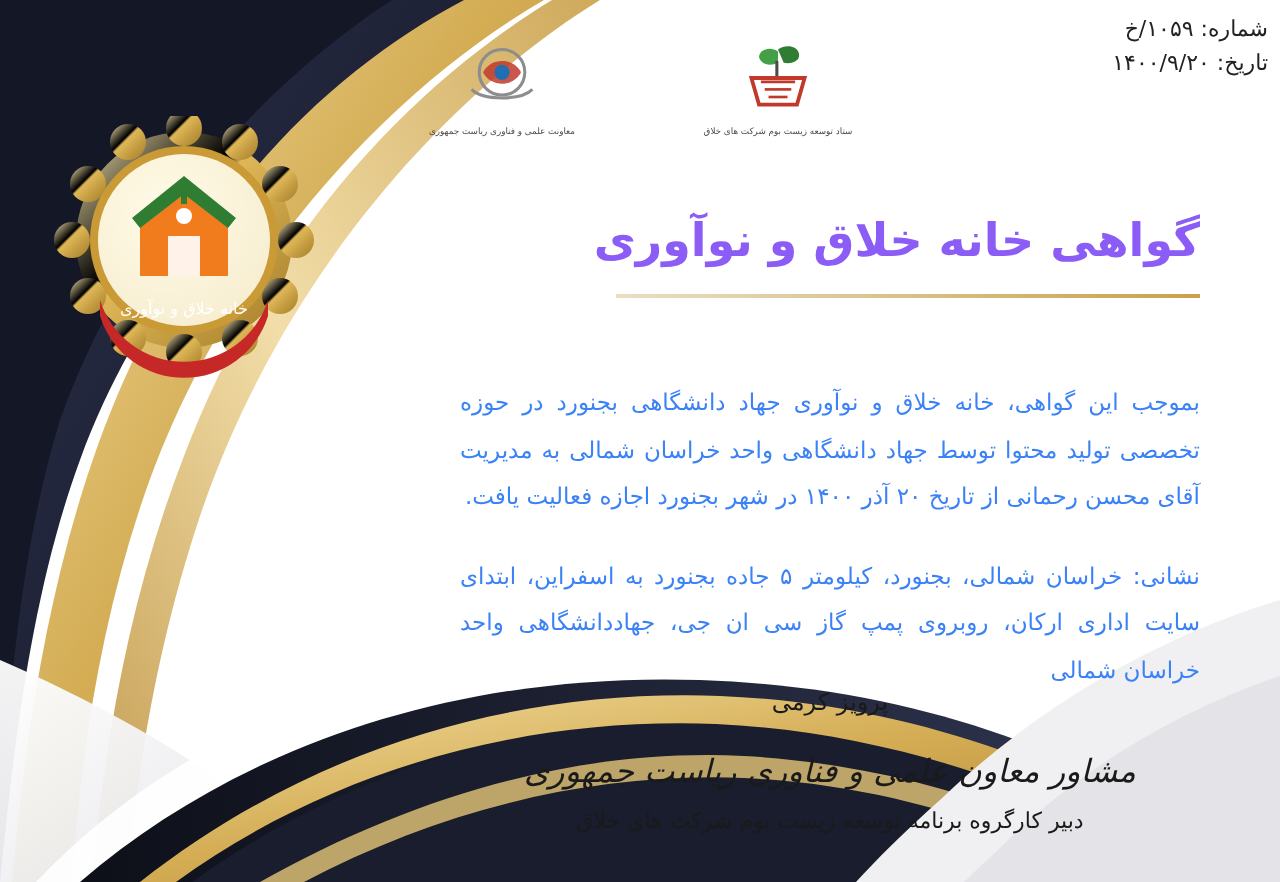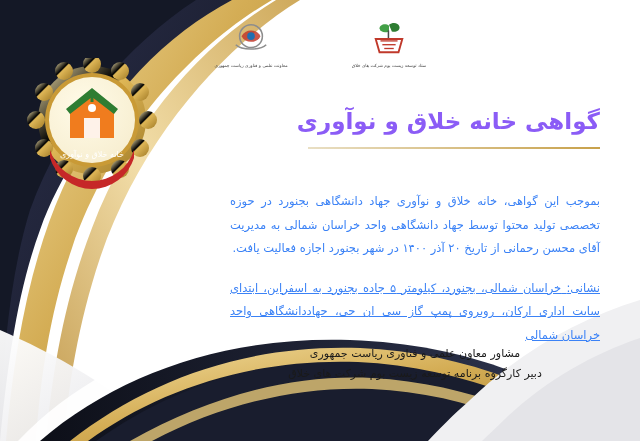--- a/index.html
+++ b/index.html
@@ -106,40 +106,39 @@
   .para {
     font-size: 11.5px;
     line-height: 2.05;
     margin-bottom: 16px;
   }
 
   .address {
     font-size: 11.5px;
     line-height: 2.05;
     margin-bottom: 0;
-    text-decoration: underline;
   }
 
   
   .sign {
     position: absolute;
     top: 344px;
     right: 40px;
     width: 370px;
     direction: rtl;
     text-align: center;
     color: #1a1a1a;
     z-index: 6;
   }
   .sign-name {
     font-size: 12px;
     margin-bottom: 14px;
     text-align: center;
   }
-  .sign-role1 { font-size: 11px; line-height: 1.8; }
+  .sign-role1 { font-size: 16px; line-height: 1.8; font-style: italic; }
   .sign-role2 { font-size: 11px; line-height: 1.8; }
 </style>
 </head>
 <body>
 
 <div id="certificate">
 
   <svg class="bg-svg" viewBox="0 0 640 441" aria-hidden="true">
     <defs>
       <linearGradient id="gGold" x1="0" y1="0" x2="1" y2="1">
@@ -183,20 +182,28 @@
     <path d="M70,441 C150,378 250,344 360,348 C462,352 556,390 626,441 L604,441 C536,398 448,366 358,362 C252,358 158,390 88,441 Z" fill="url(#gGold)"></path>
     <path d="M130,441 C210,396 292,374 372,378 C448,382 520,406 580,441 L560,441 C504,412 440,392 372,389 C298,386 222,404 152,441 Z" fill="#e6c878" opacity="0.8"></path>
 
     <path d="M640,300 C580,318 520,352 470,400 C452,416 438,430 428,441 L640,441 Z" fill="#f0f0f2"></path>
     <path d="M640,338 C592,354 544,382 506,418 C496,428 488,435 482,441 L640,441 Z" fill="#e4e4e8"></path>
 
     <path d="M640,18 L330,18" stroke="#d9bf80" stroke-width="1" fill="none" opacity="0.0"></path>
   </svg>
 
   <div class="meta">
+    <div>
+      <span>شماره:</span>
+      <span>۱۰۵۹/خ</span>
+    </div>
+    <div>
+      <span>تاریخ:</span>
+      <span>۱۴۰۰/۹/۲۰</span>
+    </div>
   </div>
 
   <div class="logos">
 
     <div class="logo-block">
       <svg class="logo-mark" viewBox="0 0 80 40" aria-hidden="true">
         <path d="M40,5 C44,2 50,3 51,7 C52,11 47,13 43,12" fill="#2e7d32"></path>
         <path d="M40,6 C36,3 30,5 30,9 C31,13 36,14 40,12" fill="#43a047"></path>
         <rect x="38.6" y="11" width="1.6" height="9" fill="#4a4a4a"></rect>
         <path d="M26,20 L54,20 L50,34 L30,34 Z" fill="none" stroke="#c0392b" stroke-width="2"></path>
@@ -268,17 +275,18 @@
 
   <div class="body-wrap">
     <div class="para">بموجب این گواهی، خانه خلاق و نوآوری جهاد دانشگاهی بجنورد در حوزه تخصصی تولید محتوا توسط جهاد دانشگاهی واحد خراسان شمالی به مدیریت آقای محسن رحمانی از تاریخ ۲۰ آذر ۱۴۰۰ در شهر بجنورد اجازه فعالیت یافت.</div>
     <div class="address">
       <span>نشانی:</span>
       <span>خراسان شمالی، بجنورد، کیلومتر ۵ جاده بجنورد به اسفراین، ابتدای سایت اداری ارکان، روبروی پمپ گاز سی ان جی، جهاددانشگاهی واحد خراسان شمالی</span>
     </div>
   </div>
 
   <div class="sign">
+    <div class="sign-name">پرویز کرمی</div>
     <div class="sign-role1">مشاور معاون علمی و فناوری ریاست جمهوری</div>
     <div class="sign-role2">دبیر کارگروه برنامه توسعه زیست بوم شرکت های خلاق</div>
   </div>
 
 </div>
 
 </body></html>

